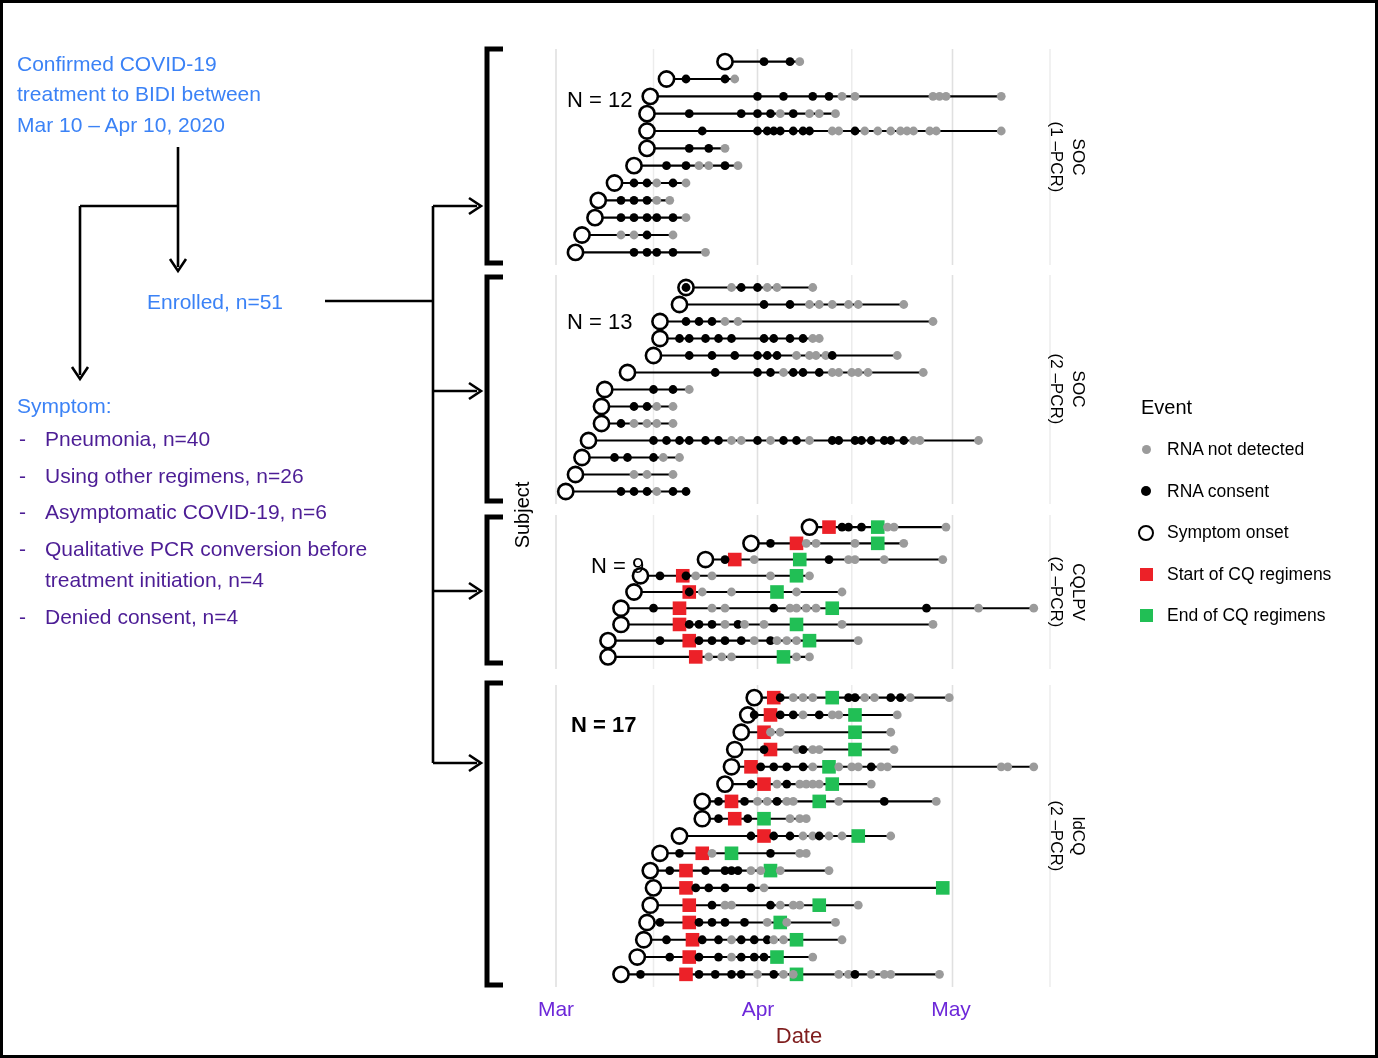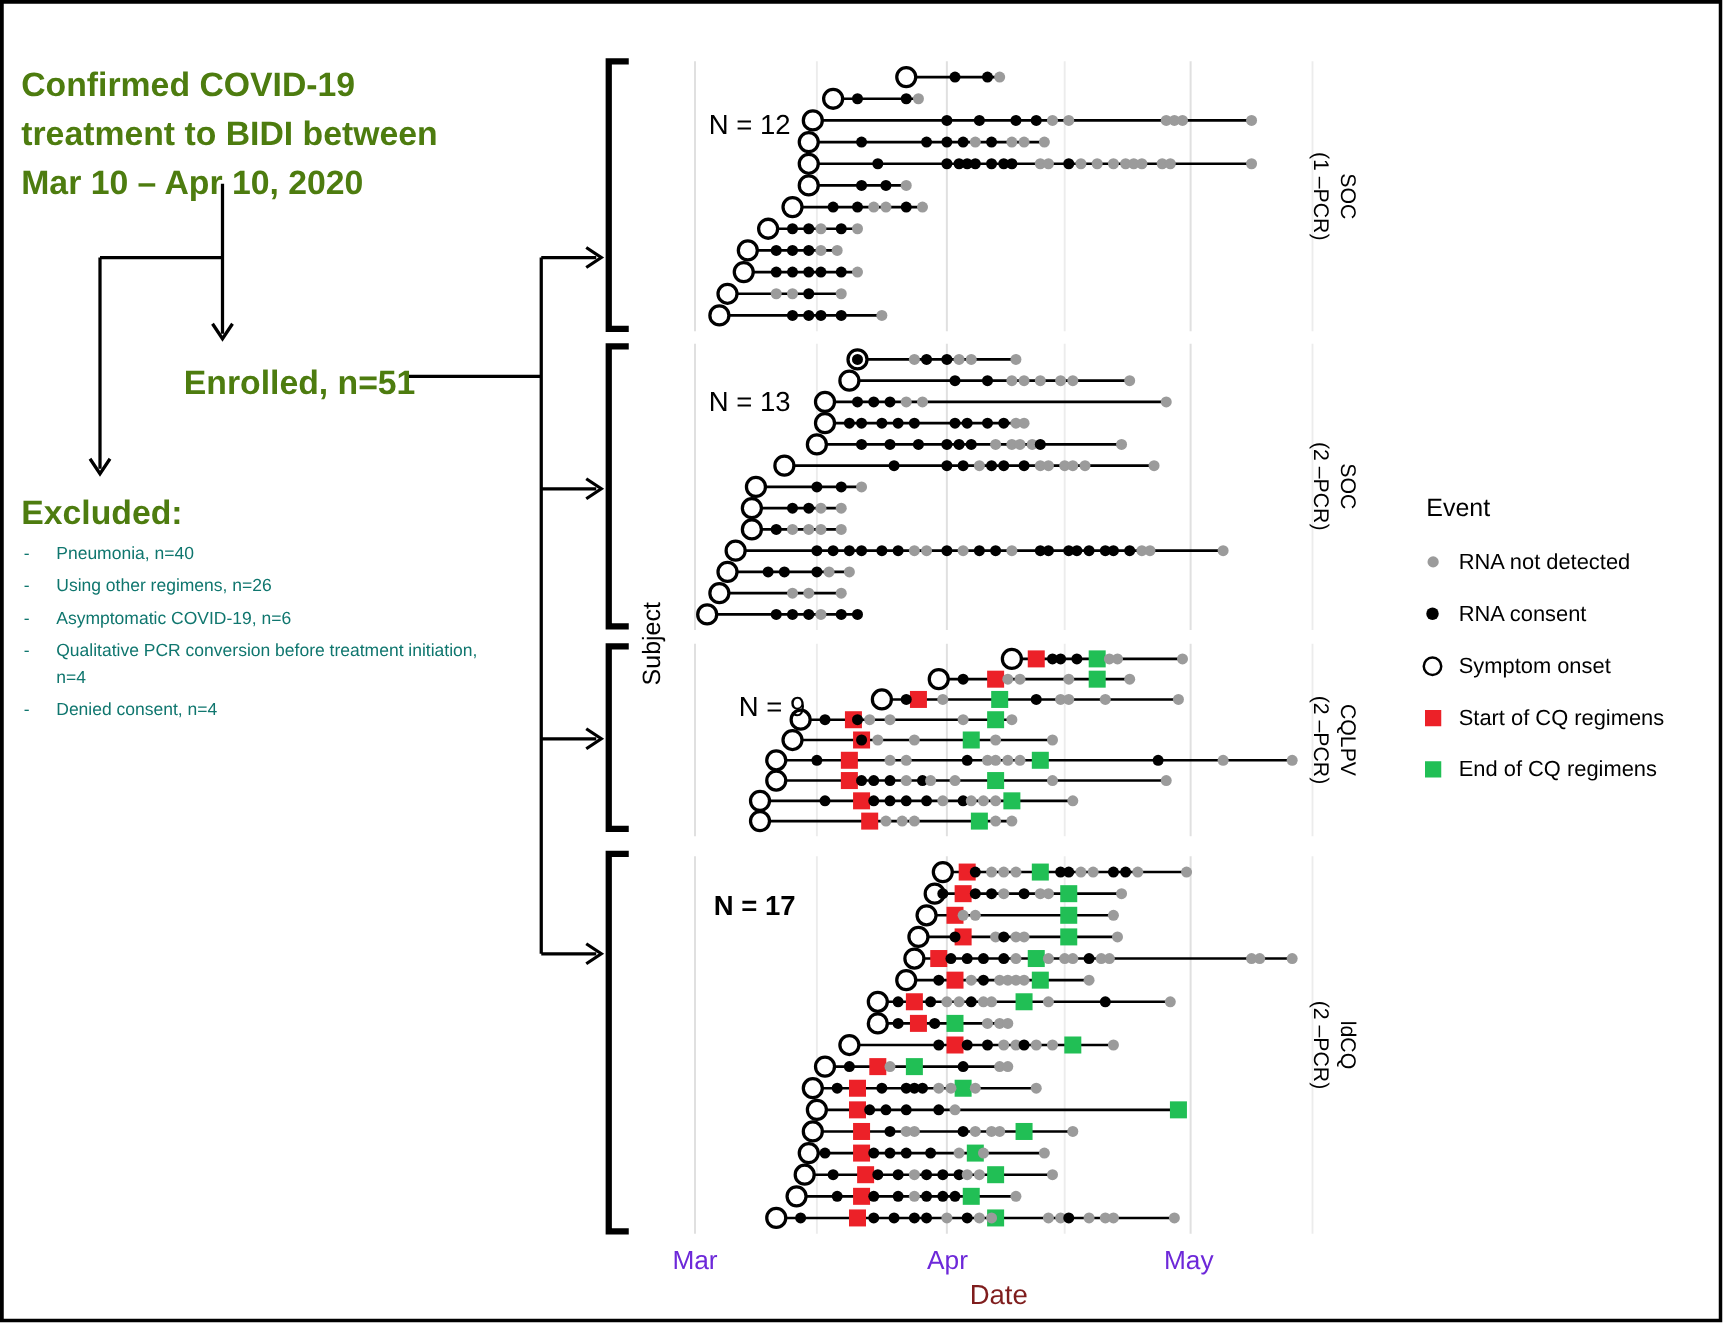--- a/index.html
+++ b/index.html
@@ -1,22 +1,22 @@
 <!DOCTYPE html>
 <html><head>
 <meta charset="utf-8">
 <style>
   html,body{margin:0;padding:0;background:#fff;}
   .fig{position:relative;width:1378px;height:1058px;background:#fff;border:3px solid #000;
        box-sizing:border-box;font-family:"Liberation Sans",sans-serif;overflow:hidden;}
   #plot{position:absolute;left:0;top:0;}
   .abs{position:absolute;}
-  .flowtext{font-size:27px;color:#4d7c0f;line-height:1.45;font-weight:bold;}
+  .flowtext{font-size:21px;color:#3b82f6;line-height:1.45;}
   .excl-list{margin:2px 0 0 0;padding:0;list-style:none;}
-  .excl-list li{position:relative;padding-left:28px;margin-bottom:5px;font-size:14px;line-height:1.5;color:#0f766e;}
+  .excl-list li{position:relative;padding-left:28px;margin-bottom:5px;font-size:21px;line-height:1.5;color:#4c1d95;}
   .excl-list li::before{content:"-";position:absolute;left:2px;top:0;}
   .nlabel{font-size:22px;color:#000;}
   .strip{width:220px;height:44px;display:flex;flex-direction:column;justify-content:center;align-items:center;
          transform:rotate(90deg);font-size:17px;color:#000;line-height:1.3;text-align:center;}
   .ytitle{width:160px;height:30px;transform:rotate(-90deg);font-size:20px;color:#000;
           display:flex;align-items:center;justify-content:center;}
   .xtick{width:80px;text-align:center;font-size:21px;color:#6d28d9;}
   .xtitle{width:120px;text-align:center;font-size:22px;color:#7f1d1d;}
   .legend{width:250px;}
   .legend-title{font-size:20px;color:#000;margin:0 0 10px 10px;line-height:24px;}
@@ -742,21 +742,21 @@
 
   <div class="abs flowtext" style="left:14px;top:46px;width:340px;">
     <div>Confirmed COVID-19</div>
     <div>treatment to BIDI between</div>
     <div>Mar 10 – Apr 10, 2020</div>
   </div>
 
   <div class="abs flowtext" style="left:144px;top:284px;">Enrolled, n=51</div>
 
   <div class="abs" style="left:14px;top:388px;width:368px;">
-    <div class="flowtext">Excluded:</div>
+    <div class="flowtext">Symptom:</div>
     <ul class="excl-list">
       <li>Pneumonia, n=40</li>
       <li>Using other regimens, n=26</li>
       <li>Asymptomatic COVID-19, n=6</li>
       <li>Qualitative PCR conversion before treatment initiation, n=4</li>
       <li>Denied consent, n=4</li>
     </ul>
   </div>
 
   <div class="abs nlabel" style="left:564px;top:84px;">N = 12</div>

